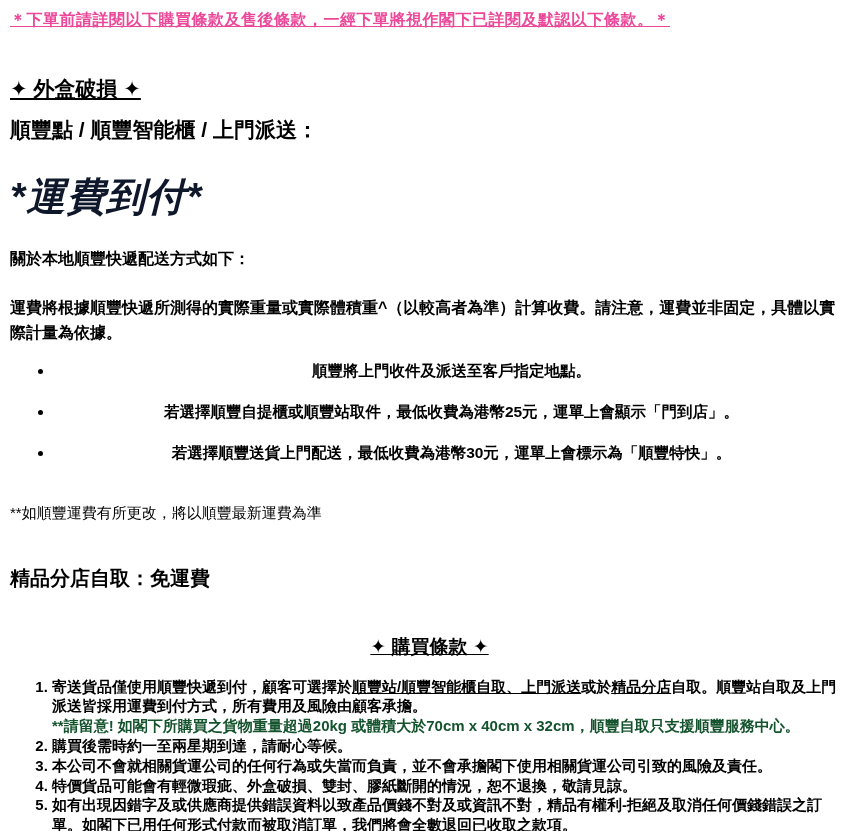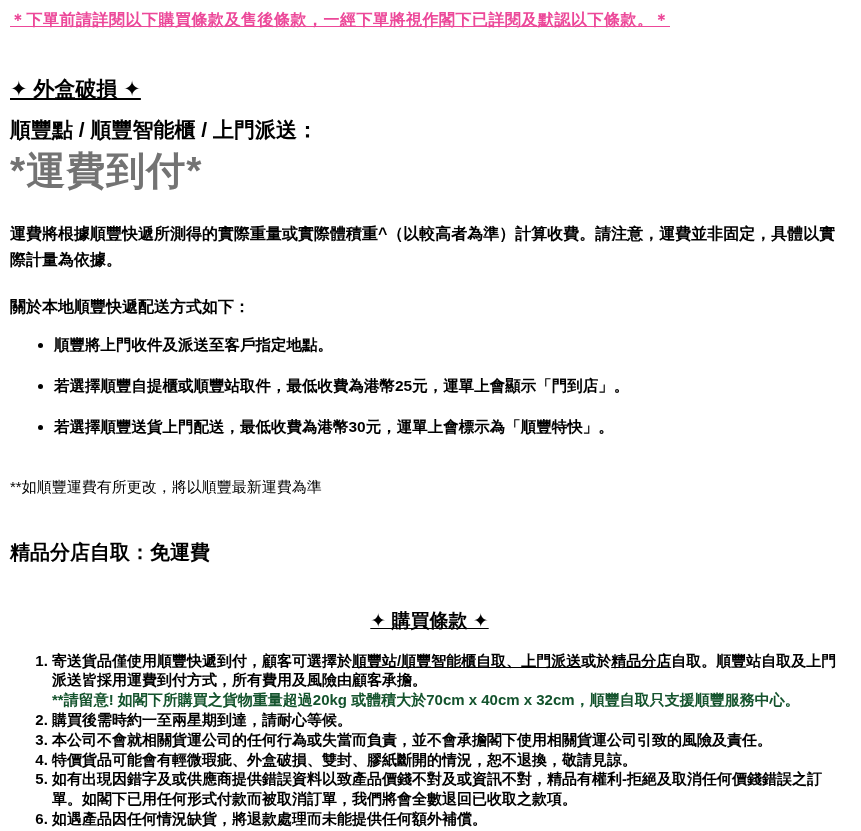--- a/index.html
+++ b/index.html
@@ -26,39 +26,42 @@
     font-weight: bold;
     text-decoration: underline;
     margin-top: 44px;
   }
   .sub-heading {
     font-size: 21px;
     font-weight: bold;
     margin-top: 13px;
   }
   .banner {
-    color: #737373;
+    color: #0f172a;
     font-size: 39px;
     font-weight: bold;
+    margin-top: 26px;
     letter-spacing: 1px;
+    font-style: italic;
   }
 
   .para {
     font-size: 16px;
     font-weight: bold;
     line-height: 1.6;
     margin-top: 23px;
     max-width: 845px;
   }
   .para-intro { margin-top: 22px; }
 
   ul.delivery-list {
     margin-top: 15px;
     padding-left: 44px;
     list-style: disc;
+    text-align: center;
   }
   ul.delivery-list li {
     font-size: 15.5px;
     font-weight: bold;
     margin-top: 14px;
     margin-bottom: 20px;
     line-height: 1.35;
   }
 
   .footnote {
@@ -96,23 +99,23 @@
 <div class="page">
 
   <div class="notice">＊下單前請詳閱以下購買條款及售後條款，一經下單將視作閣下已詳閱及默認以下條款。＊</div>
 
   <div class="section-heading">✦ 外盒破損 ✦</div>
 
   <div class="sub-heading">順豐點 / 順豐智能櫃 / 上門派送：</div>
 
   <div class="banner">*運費到付*</div>
 
+  <div class="para para-intro">關於本地順豐快遞配送方式如下：</div>
+
   <div class="para">運費將根據順豐快遞所測得的實際重量或實際體積重^（以較高者為準）計算收費。請注意，運費並非固定，具體以實際計量為依據。</div>
-
-  <div class="para para-intro">關於本地順豐快遞配送方式如下：</div>
 
   <ul class="delivery-list">
     <li>順豐將上門收件及派送至客戶指定地點。</li>
     <li>若選擇順豐自提櫃或順豐站取件，最低收費為港幣25元，運單上會顯示「門到店」。</li>
     <li>若選擇順豐送貨上門配送，最低收費為港幣30元，運單上會標示為「順豐特快」。</li>
   </ul>
 
   <div class="footnote">**如順豐運費有所更改，將以順豐最新運費為準</div>
 
   <div class="pickup">精品分店自取：免運費</div>

